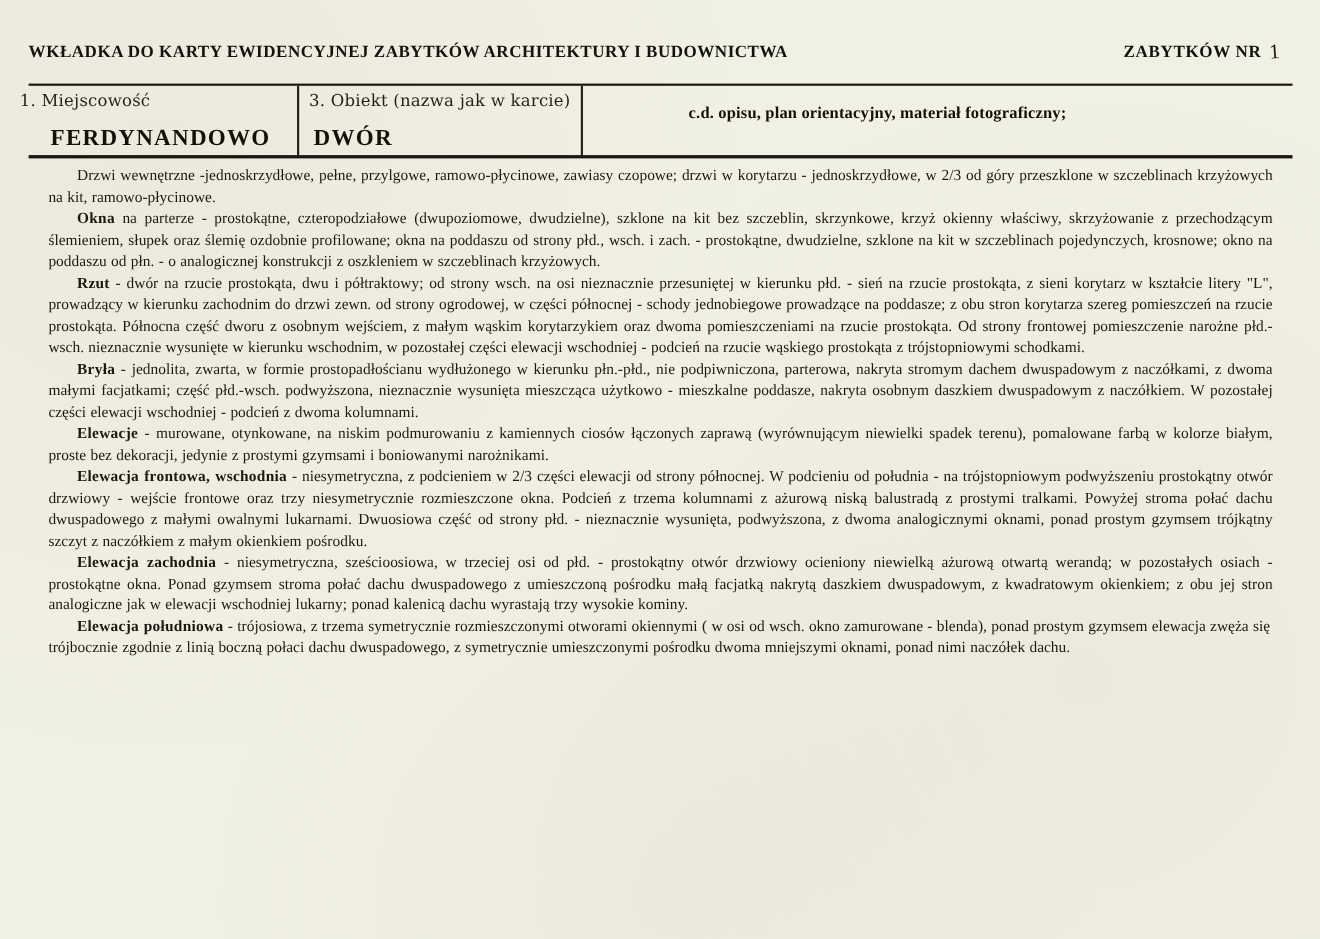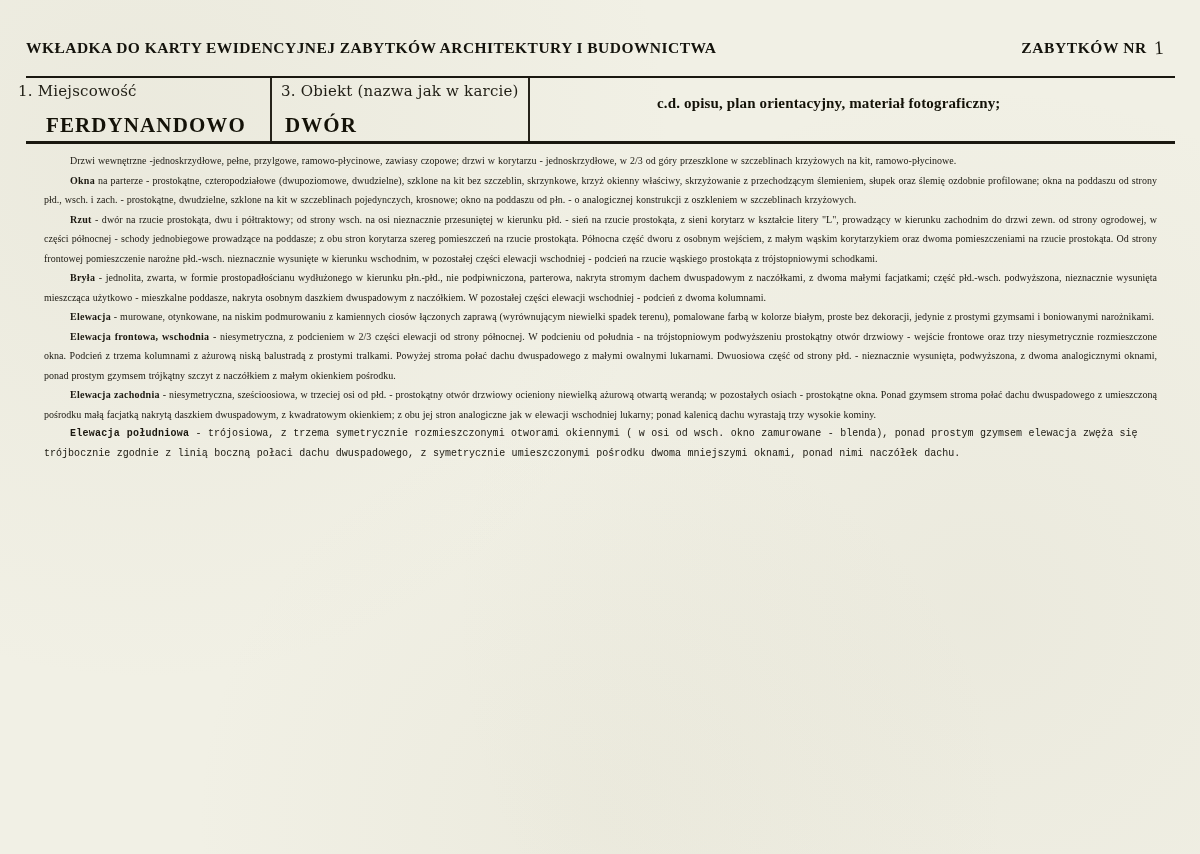--- a/index.html
+++ b/index.html
@@ -107,50 +107,50 @@
     letter-spacing: 1.1px;
     color: #141208;
     white-space: nowrap;
   }
   .cell-1 { left: 18px; }
   .cell-1 .cell-value { margin-left: 28px; }
   .cell-2 { left: 281px; }
   .cell-2 .cell-value { margin-left: 4px; }
   .cell-3 { left: 537px; right: 30px; }
   .cell-3 .cell-value {
-    margin-left: 120px;
+    margin-left: 89px;
     font-size: 15px;
     letter-spacing: 0.15px;
     font-weight: bold;
   }
 
   
   .body-text {
     position: absolute;
     top: 151px;
     left: 44px;
     width: 1113px;
   }
   .para {
     margin: 0 0 0 0;
     text-indent: 26px;
     text-align: justify;
     font-family: "Liberation Serif", "DejaVu Serif", serif;
-    font-size: 10px;
+    font-size: 14px;
     line-height: 19.5px;
     color: #1b1810;
     letter-spacing: 0.02px;
     word-spacing: 0.4px;
     -webkit-font-smoothing: none;
   }
   .para b {
     font-weight: bold;
     letter-spacing: 0.25px;
   }
-  .para:last-child { text-align: left; font-family: Liberation Mono, monospace; }
+  .para:last-child { text-align: left; }
 </style>
 </head>
 <body>
 
 <div class="page">
 
   <div class="header-row">
     <div class="doc-title">WKŁADKA DO KARTY EWIDENCYJNEJ ZABYTKÓW ARCHITEKTURY I BUDOWNICTWA</div>
     <div class="annex">
       <span>ZABYTKÓW NR</span>
@@ -175,19 +175,19 @@
 
   <div class="cell cell-3">
     <div class="cell-value">c.d. opisu, plan orientacyjny, materiał fotograficzny;</div>
   </div>
 
   <div class="body-text" id="body-container">
       <p class="para"><span>Drzwi wewnętrzne -jednoskrzydłowe, pełne, przylgowe, ramowo-płycinowe, zawiasy czopowe; drzwi w korytarzu - jednoskrzydłowe, w 2/3 od góry przeszklone  w szczeblinach krzyżowych na kit, ramowo-płycinowe.</span></p>
       <p class="para"><b>Okna</b><span> na parterze - prostokątne, czteropodziałowe (dwupoziomowe, dwudzielne), szklone na kit bez szczeblin, skrzynkowe, krzyż okienny właściwy, skrzyżowanie z przechodzącym ślemieniem, słupek oraz ślemię ozdobnie profilowane; okna na poddaszu od strony płd., wsch. i zach. - prostokątne, dwudzielne, szklone na kit w szczeblinach pojedynczych, krosnowe; okno na poddaszu od  płn. - o analogicznej konstrukcji z oszkleniem w szczeblinach krzyżowych.</span></p>
       <p class="para"><b>Rzut</b><span> - dwór na rzucie prostokąta, dwu i półtraktowy; od strony wsch. na osi nieznacznie przesuniętej w kierunku płd. - sień  na rzucie prostokąta, z sieni korytarz w kształcie litery "L", prowadzący w kierunku zachodnim do drzwi zewn. od strony ogrodowej, w części północnej - schody jednobiegowe prowadzące na poddasze; z obu stron korytarza szereg pomieszczeń na rzucie prostokąta. Północna część dworu z osobnym wejściem,  z małym wąskim korytarzykiem oraz dwoma pomieszczeniami na rzucie prostokąta. Od strony frontowej pomieszczenie narożne płd.-wsch. nieznacznie wysunięte w kierunku wschodnim, w pozostałej części elewacji wschodniej - podcień na rzucie wąskiego prostokąta z trójstopniowymi schodkami.</span></p>
       <p class="para"><b>Bryła</b><span> - jednolita, zwarta, w formie prostopadłościanu wydłużonego w kierunku płn.-płd., nie podpiwniczona, parterowa, nakryta stromym dachem dwuspadowym z naczółkami, z dwoma  małymi facjatkami; część płd.-wsch. podwyższona,  nieznacznie wysunięta mieszcząca użytkowo - mieszkalne poddasze, nakryta osobnym daszkiem dwuspadowym z naczółkiem. W pozostałej części elewacji wschodniej - podcień z dwoma kolumnami.</span></p>
-      <p class="para"><b>Elewacja</b><span> - murowane, otynkowane, na niskim podmurowaniu z kamiennych ciosów łączonych zaprawą (wyrównującym  niewielki spadek terenu), pomalowane farbą w kolorze białym, proste bez dekoracji, jedynie z prostymi gzymsami i boniowanymi narożnikami.</span></p>
+      <p class="para"><b>Elewacje</b><span> - murowane, otynkowane, na niskim podmurowaniu z kamiennych ciosów łączonych zaprawą (wyrównującym  niewielki spadek terenu), pomalowane farbą w kolorze białym, proste bez dekoracji, jedynie z prostymi gzymsami i boniowanymi narożnikami.</span></p>
       <p class="para"><b>Elewacja frontowa, wschodnia</b><span> - niesymetryczna, z podcieniem w 2/3 części elewacji od strony północnej. W podcieniu od południa - na trójstopniowym  podwyższeniu prostokątny otwór drzwiowy - wejście frontowe  oraz trzy niesymetrycznie rozmieszczone okna. Podcień z trzema kolumnami z ażurową niską balustradą z prostymi tralkami. Powyżej stroma połać dachu dwuspadowego z małymi owalnymi lukarnami. Dwuosiowa część od strony płd. - nieznacznie wysunięta, podwyższona, z dwoma analogicznymi oknami, ponad prostym gzymsem trójkątny szczyt z naczółkiem z małym okienkiem pośrodku.</span></p>
       <p class="para"><b>Elewacja zachodnia</b><span> - niesymetryczna, sześcioosiowa, w trzeciej osi od płd. - prostokątny otwór drzwiowy ocieniony niewielką ażurową otwartą werandą; w pozostałych osiach - prostokątne okna. Ponad gzymsem stroma połać dachu dwuspadowego z umieszczoną pośrodku małą facjatką  nakrytą daszkiem dwuspadowym, z kwadratowym okienkiem; z obu jej stron analogiczne jak w elewacji wschodniej lukarny; ponad kalenicą dachu wyrastają trzy wysokie kominy.</span></p>
       <p class="para"><b>Elewacja południowa</b><span> - trójosiowa, z trzema symetrycznie rozmieszczonymi otworami okiennymi ( w osi od wsch. okno zamurowane - blenda), ponad prostym gzymsem elewacja zwęża się trójbocznie zgodnie z linią boczną połaci dachu dwuspadowego, z symetrycznie umieszczonymi pośrodku dwoma mniejszymi oknami, ponad nimi naczółek dachu.</span></p>
     </div>
 
 </div>
 
 </body></html>

